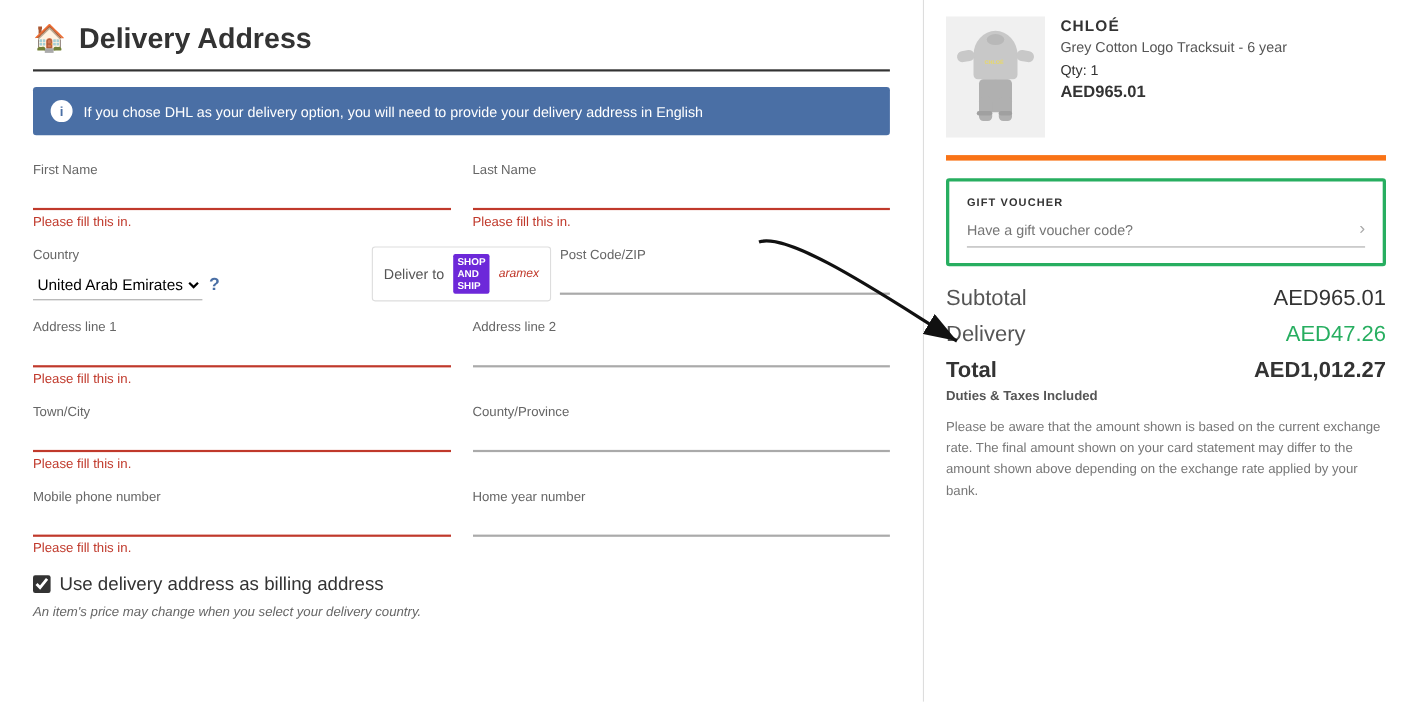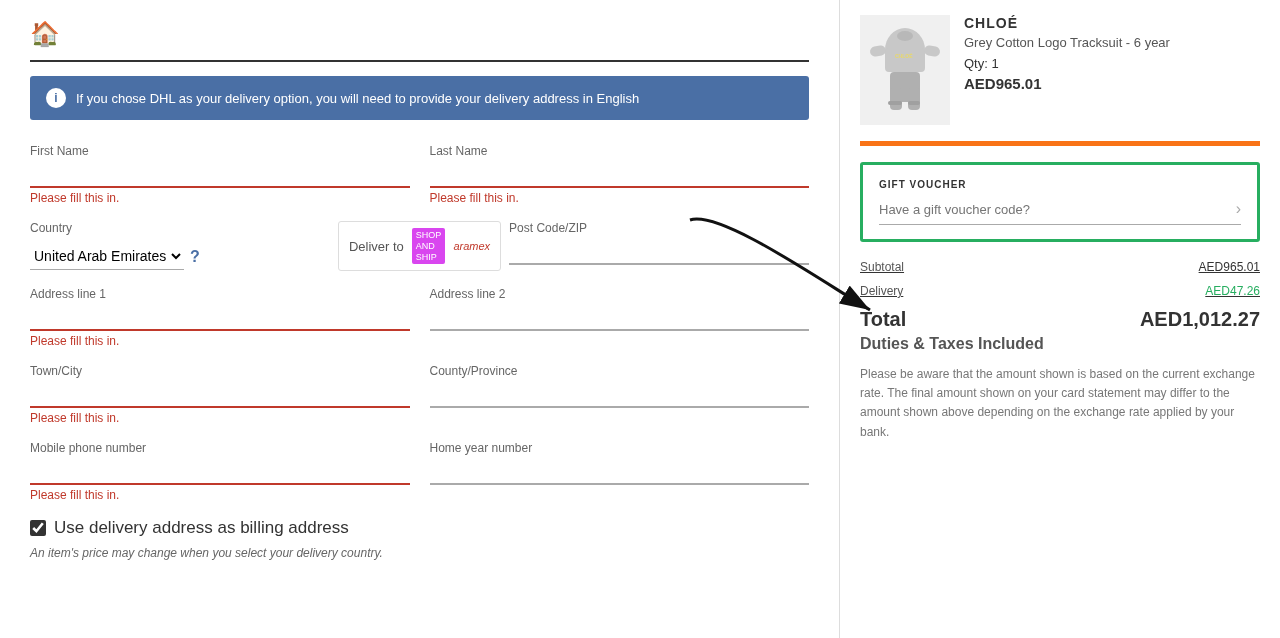--- a/index.html
+++ b/index.html
@@ -20,21 +20,21 @@
     .form-label { font-size: 12px; color: #666; margin-bottom: 4px; }
     .form-input { border: none; border-bottom: 2px solid #c0392b; outline: none; padding: 4px 0; font-size: 14px; background: transparent; width: 100%; }
     .form-input.gray-border { border-bottom-color: #aaa; }
     .error-text { color: #c0392b; font-size: 12px; margin-top: 3px; }
 
     .country-row { display: flex; align-items: flex-start; gap: 8px; margin-bottom: 16px; }
     .country-group { flex: 1; }
     .country-select-wrap { display: flex; align-items: center; gap: 6px; margin-top: 4px; }
     .country-select { border: none; border-bottom: 1px solid #aaa; font-size: 14px; padding: 4px 0; background: transparent; outline: none; cursor: pointer; }
     .deliver-to-box { display: flex; align-items: center; gap: 8px; border: 1px solid #ddd; padding: 6px 10px; border-radius: 3px; font-size: 13px; color: #555; }
-    .shop-ship-badge { background: #d946ef; color: #fff; font-size: 9px; font-weight: normal; padding: 2px 4px; border-radius: 2px; line-height: 1.2; }
+    .shop-ship-badge { background: #6d28d9; color: #fff; font-size: 9px; font-weight: bold; padding: 2px 4px; border-radius: 2px; line-height: 1.2; }
     .shop-ship-badge span { display: block; }
     .aeromax-text { color: #c0392b; font-size: 11px; font-style: italic; }
     .question-icon { color: #4a6fa5; font-weight: bold; font-size: 16px; }
 
     .checkbox-row { display: flex; align-items: center; gap: 8px; margin-top: 10px; }
     .checkbox-row input { width: 16px; height: 16px; accent-color: #333; }
     .checkbox-label { font-size: 17px; }
 
     .note-text { font-size: 12px; color: #666; margin-top: 8px; font-style: italic; }
 
@@ -49,38 +49,39 @@
     .product-price { font-weight: bold; font-size: 15px; }
 
     
     .gift-voucher-box { border: 3px solid #27ae60; border-radius: 3px; padding: 14px 16px; margin-bottom: 18px; position: relative; }
     .gift-title { font-size: 10px; font-weight: bold; letter-spacing: 1px; color: #333; margin-bottom: 10px; }
     .gift-input-row { display: flex; align-items: center; justify-content: space-between; border-bottom: 1px solid #aaa; padding-bottom: 6px; }
     .gift-input { border: none; outline: none; font-size: 13px; color: #aaa; flex: 1; background: transparent; }
     .gift-arrow { color: #aaa; font-size: 16px; }
 
     
-    .summary-row { display: flex; justify-content: space-between; margin-bottom: 10px; font-size: 12px; text-decoration: underline; }
+    .summary-row { display: flex; justify-content: space-between; margin-bottom: 10px; font-size: 20px; }
     .summary-row .label { color: #555; }
     .summary-row .value { font-weight: normal; }
     .delivery-value { color: #27ae60; font-weight: bold; }
     .total-row { display: flex; justify-content: space-between; margin-bottom: 4px; }
     .total-label { font-size: 20px; font-weight: bold; }
     .total-value { font-size: 20px; font-weight: bold; }
-    .duties-text { font-size: 16px; color: #555; margin-bottom: 12px; font-weight: bold; }
+    .duties-text { font-size: 12px; color: #555; margin-bottom: 12px; font-weight: bold; }
     .disclaimer-text { font-size: 12px; color: #777; line-height: 1.6; }
   </style>
 </head>
 <body>
 
 <div class="page-wrapper">
 
   <div class="left-panel">
     <div class="delivery-title">
       <span class="house-icon">🏠</span>
+      <span>Delivery Address</span>
     </div>
     <hr class="divider">
     <div class="info-banner">
       <div class="info-icon">i</div>
       <span>If you chose DHL as your delivery option, you will need to provide your delivery address in English</span>
     </div>
 
     <div class="form-row">
       <div class="form-group">
         <label class="form-label">First Name</label>

